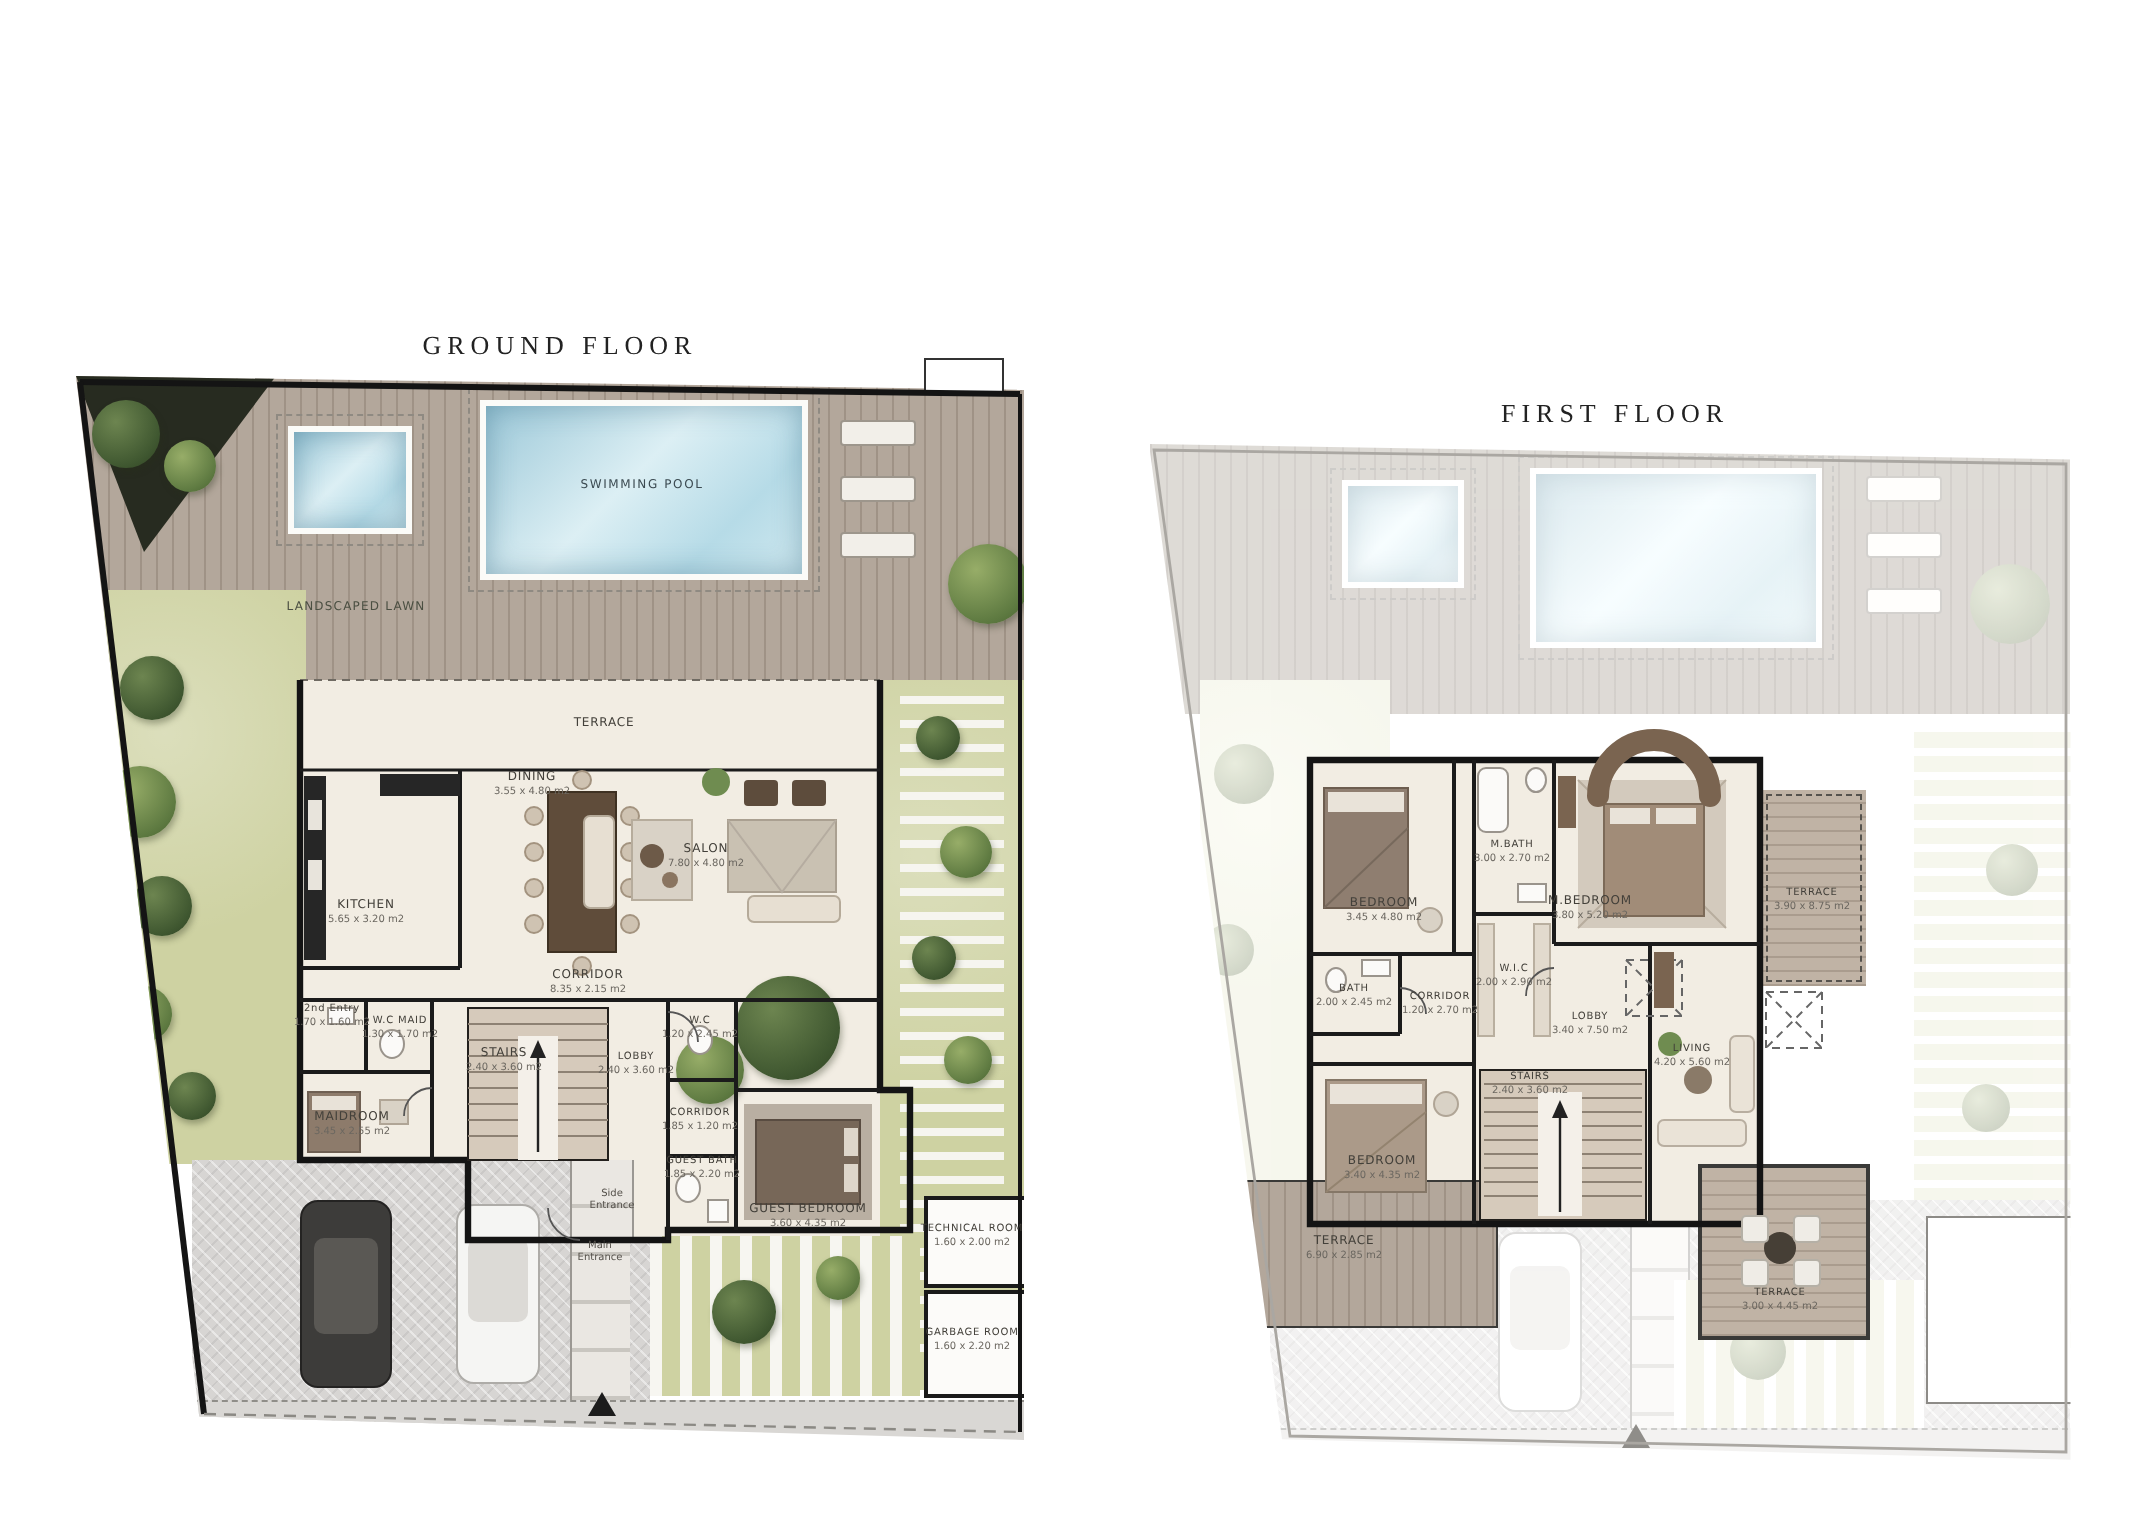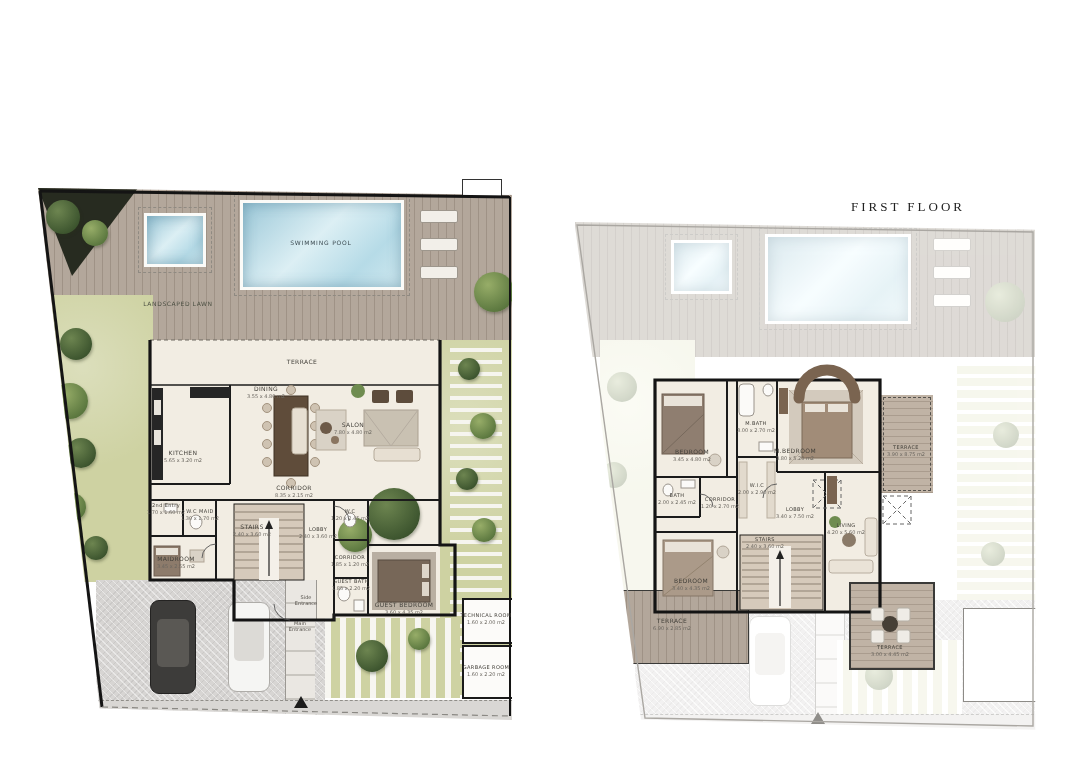--- a/index.html
+++ b/index.html
@@ -46,20 +46,21 @@
   .label.outdoor .nm{font-size:6px;color:#4b4f42;letter-spacing:.6px;}
   .label.pool-lb .nm{font-size:6px;color:#3c4b52;letter-spacing:.8px;}
   .label.entry{white-space:normal;width:30px;font-size:5px;color:#55514b;line-height:1.25;}
   svg.lines{position:absolute;left:0;top:0;z-index:20;pointer-events:none;}
 </style>
 </head>
 <body>
 
 <div class="canvas">
 
+  <div class="plan-title" style="left:120px;top:165px;width:320px;">GROUND FLOOR</div>
 
   <div class="site" style="left:38px;top:188px;width:474px;height:532px;">
     <div class="clip" style="clip-path:polygon(0 0,100% 1.3%,100% 100%,13% 97.8%);">
       <div class="z deck" style="left:0;top:0;width:474px;height:152px;"></div>
       <div class="z corner" style="left:0;top:0;width:100px;height:88px;clip-path:polygon(0 0,100% 0,34% 100%);"></div>
       <div class="z tree dark" style="left:8px;top:12px;width:34px;height:34px;"></div>
       <div class="z tree" style="left:44px;top:32px;width:26px;height:26px;"></div>
       <div class="z pool" style="left:202px;top:12px;width:158px;height:84px;"></div>
       <div class="z pool" style="left:106px;top:25px;width:56px;height:48px;"></div>
       <div class="z" style="left:382px;top:22px;">
@@ -224,21 +225,21 @@
         <span class="dm">1.60 x 2.00 m2</span>
       </div>
     <div class="label" style="left:448px;top:482px;">
         <span class="nm" style="font-size:5px;">GARBAGE ROOM</span>
         <span class="dm">1.60 x 2.20 m2</span>
       </div>
     <div class="label entry" style="left:268px;top:412px;">Side Entrance</div>
     <div class="label entry" style="left:262px;top:438px;">Main Entrance</div>
   </div>
 
-  <div class="plan-title" style="left:650px;top:199px;width:315px;text-align:right;">FIRST FLOOR</div>
+  <div class="plan-title" style="left:650px;top:199px;width:315px;">FIRST FLOOR</div>
 
   <div class="site" style="left:565px;top:222px;width:475px;height:513px;">
     <div class="clip" style="clip-path:polygon(2% 0,99% 1.5%,99% 99%,16% 97%);">
 
       <div class="ghost z" style="left:0;top:0;width:475px;height:513px;">
         <div class="z deck" style="left:10px;top:0;width:460px;height:135px;"></div>
         <div class="z pool" style="left:200px;top:12px;width:140px;height:84px;"></div>
         <div class="z pool" style="left:106px;top:18px;width:55px;height:48px;"></div>
         <div class="z" style="left:368px;top:16px;">
           <div class="lounger"></div>

